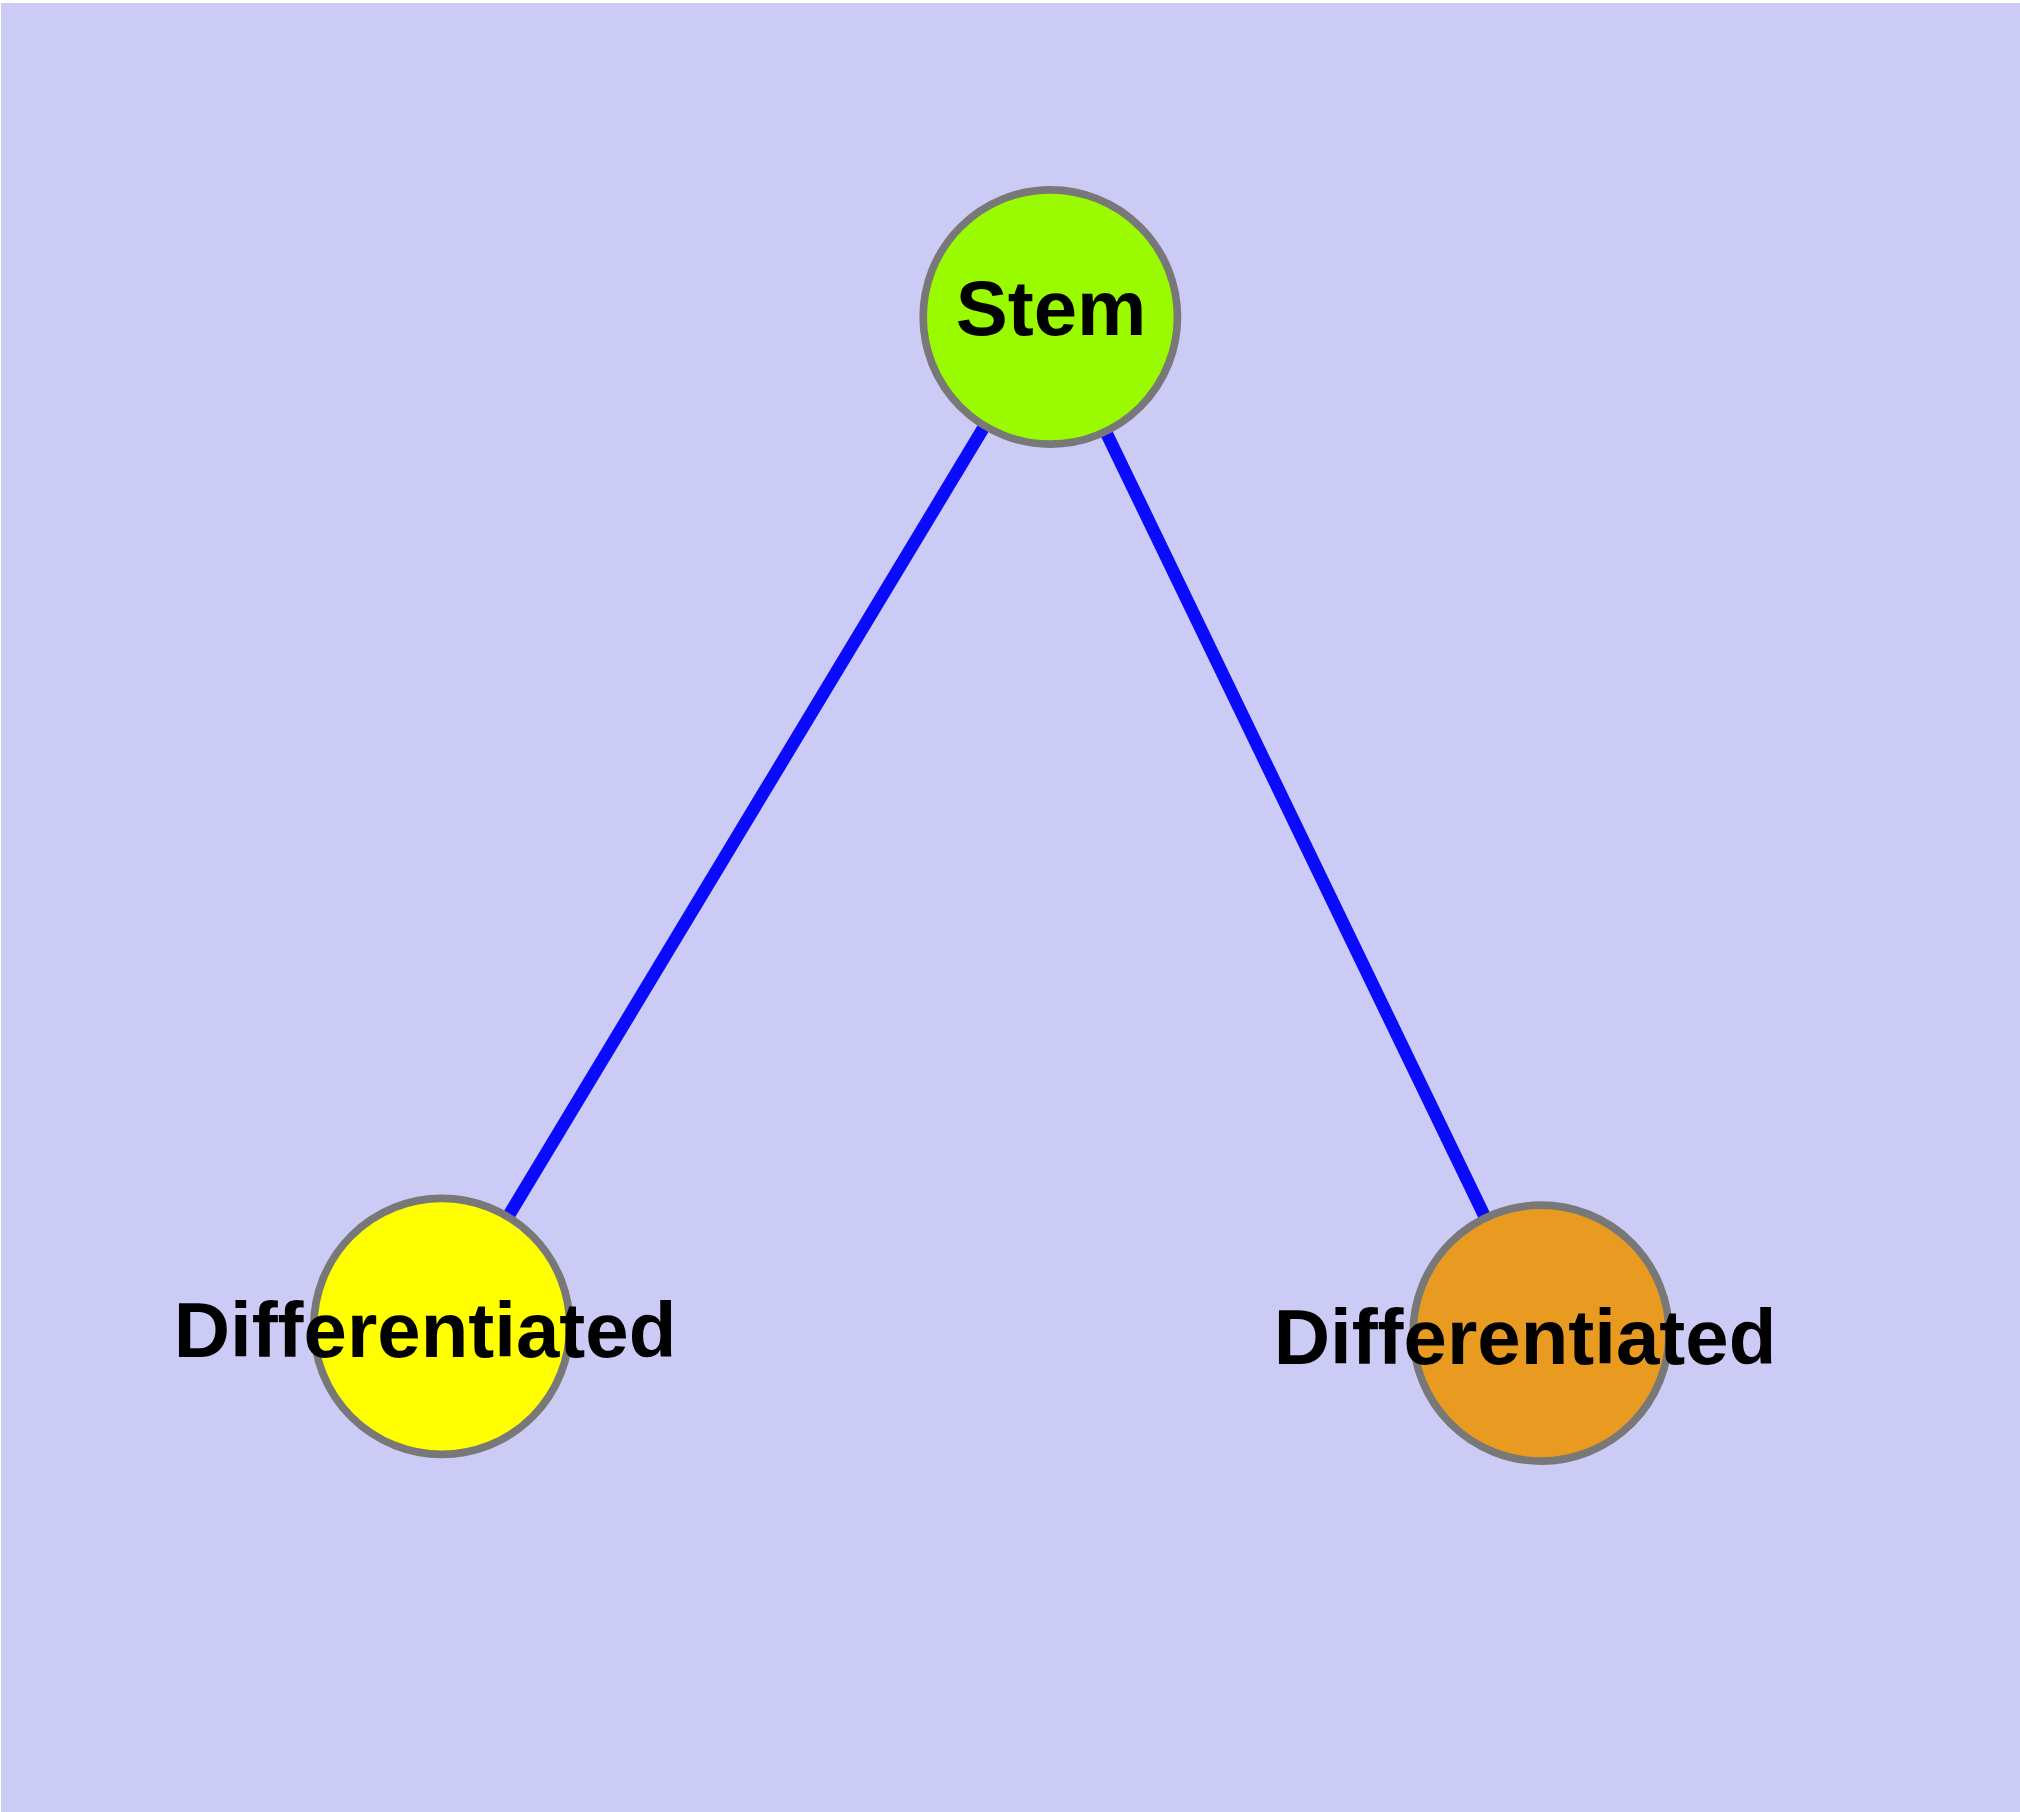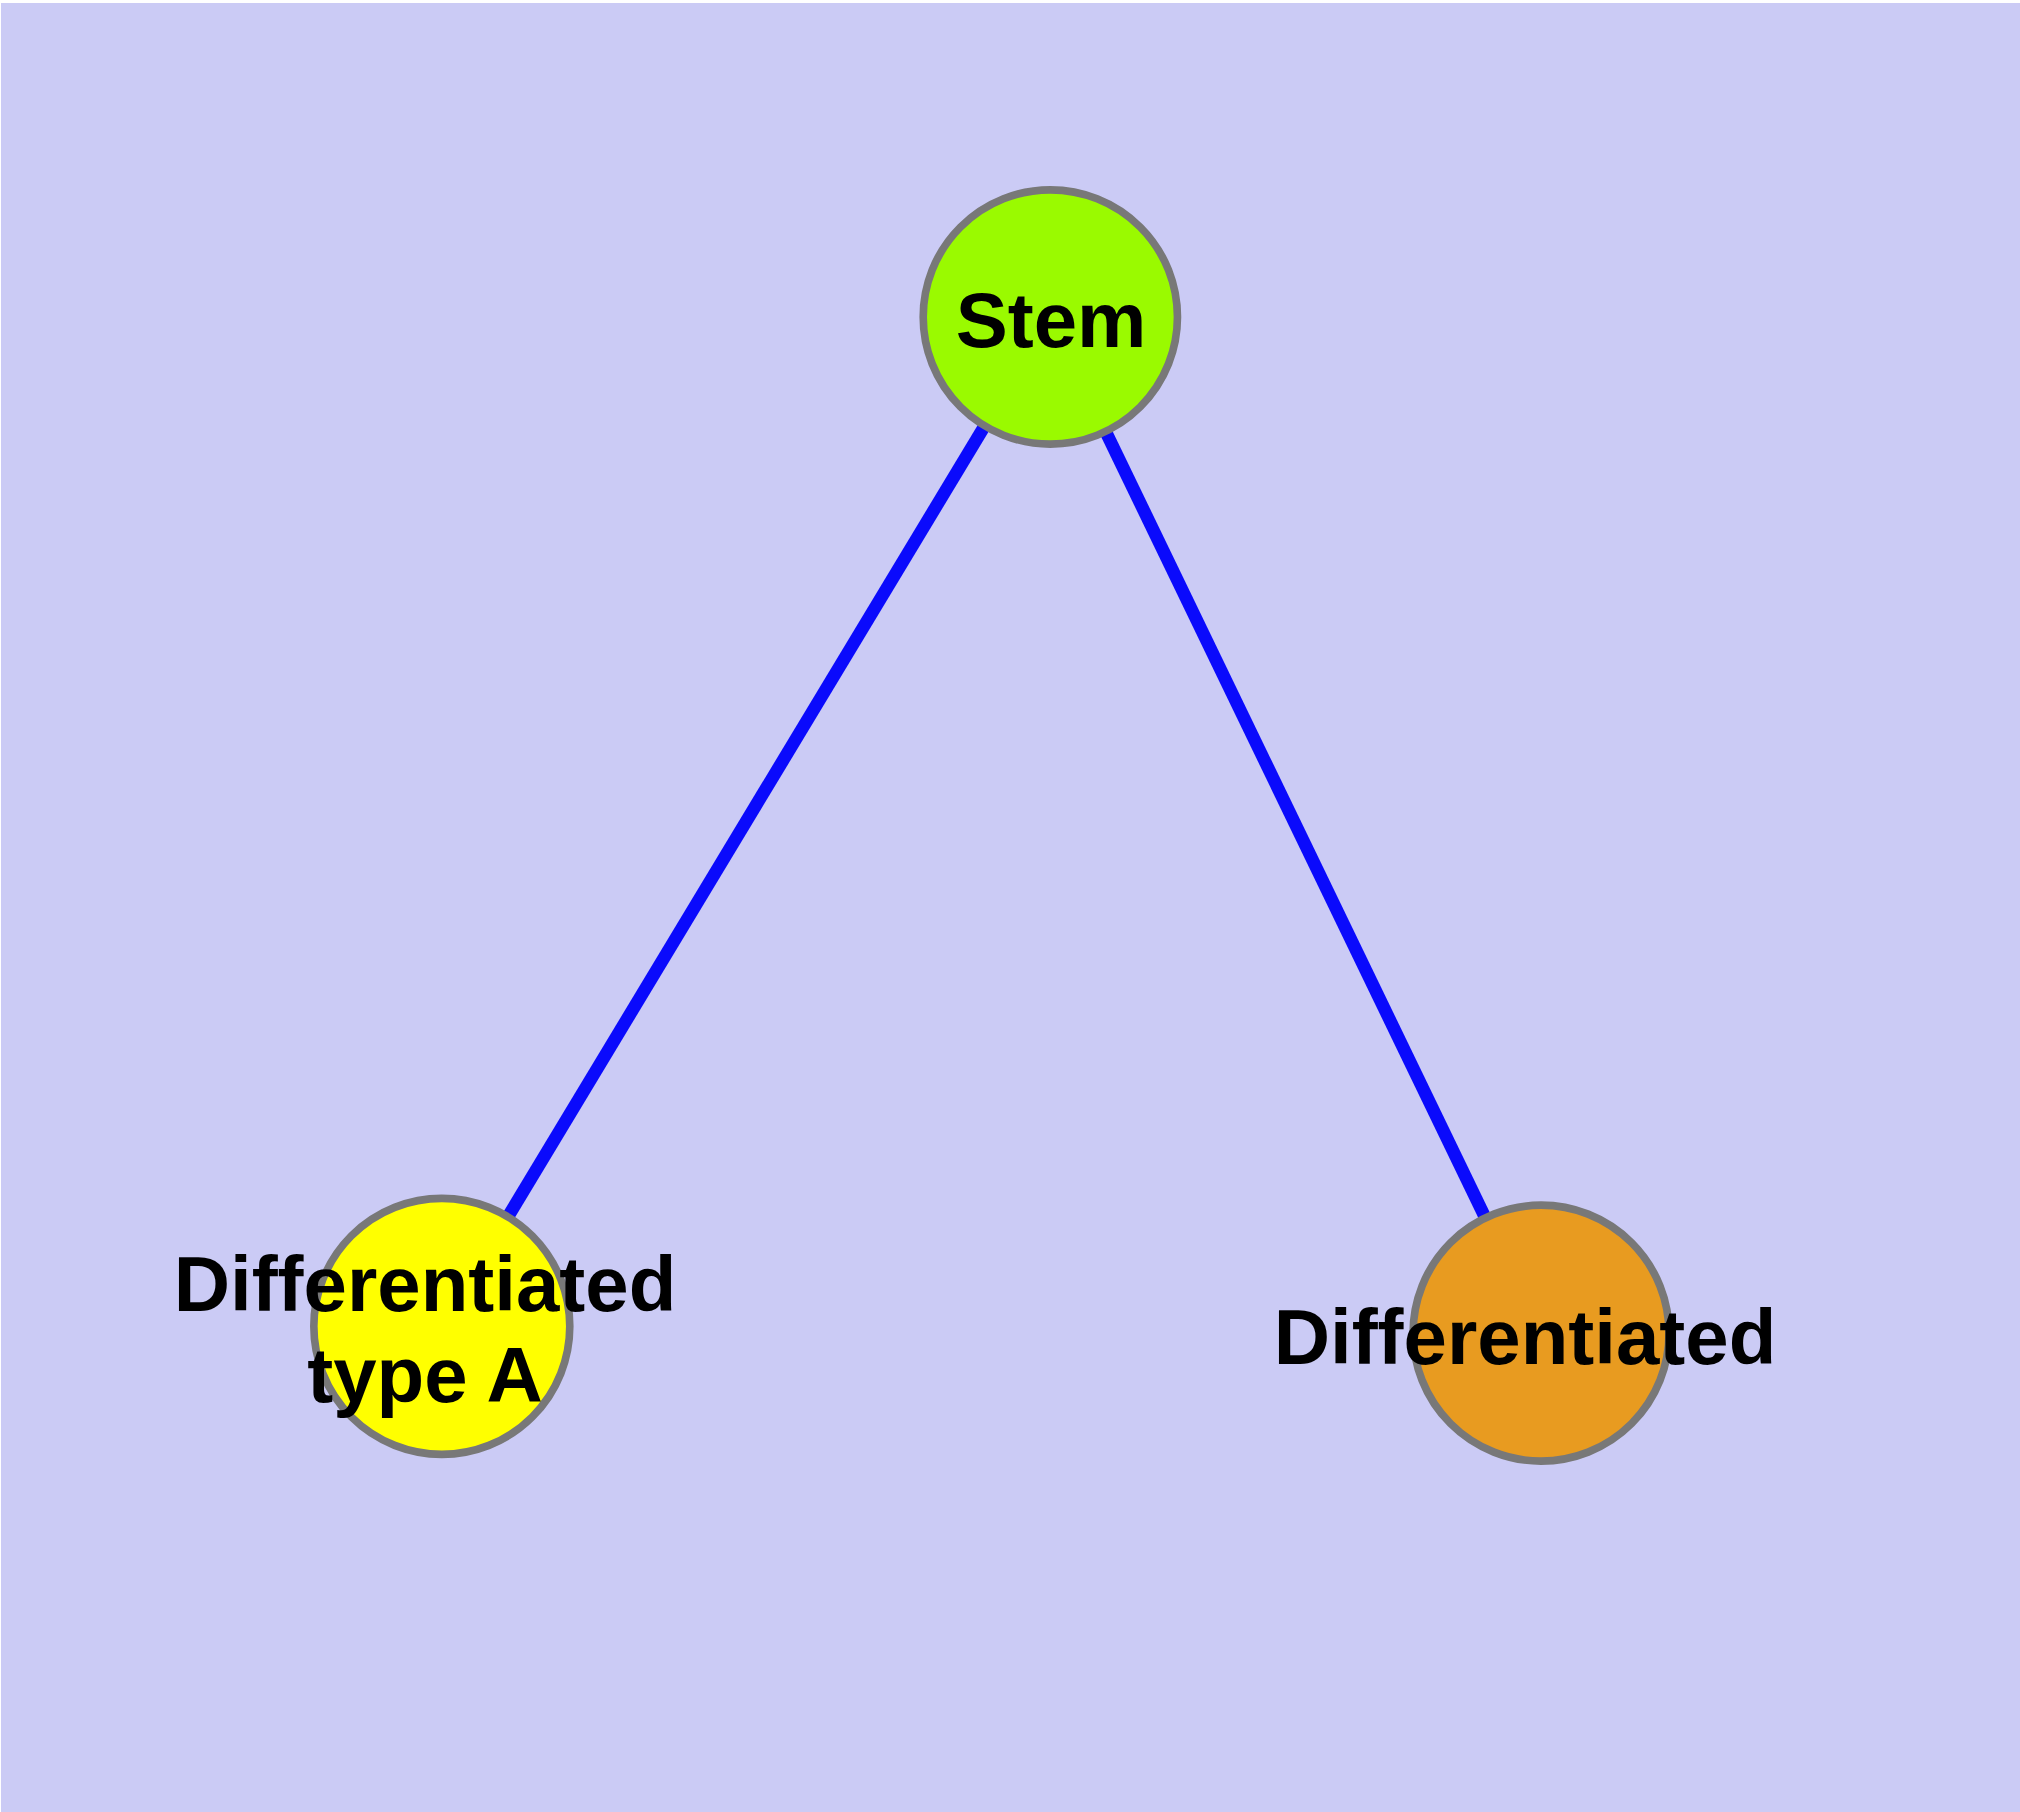--- a/index.html
+++ b/index.html
@@ -60,27 +60,26 @@
 
   <svg class="graph-layer" viewBox="0 0 2384 2138">
     <line class="edge" x1="1239" y1="374" x2="521" y2="1565" stroke="#0A0AFC"></line>
     <line class="edge" x1="1239" y1="374" x2="1818" y2="1573" stroke="#0A0AFC"></line>
 
     <circle class="node" cx="1239" cy="374" r="150" fill="#9AFA00" stroke="#787878"></circle>
     <circle class="node" cx="521" cy="1565" r="151" fill="#FFFF00" stroke="#787878"></circle>
     <circle class="node" cx="1818" cy="1573" r="151" fill="#E89B20" stroke="#787878"></circle>
   </svg>
 
-  <div class="node-label" style="left: 1051px; top: 320px; color: rgb(0, 0, 0);">
+  <div class="node-label" style="left: 1051px; top: 308px; color: rgb(0, 0, 0);">
     <span class="label-line">Stem</span>
   </div>
 
   <div class="node-label" style="left: 425px; top: 1330px; color: rgb(0, 0, 0);">
     <span class="label-line">Differentiated</span>
-    <span class="label-line">type A</span>
   </div>
 
   <div class="node-label" style="left: 1525px; top: 1337px; color: rgb(0, 0, 0);">
     <span class="label-line">Differentiated</span>
   </div>
 
 </div>
 
 
 </body></html>

